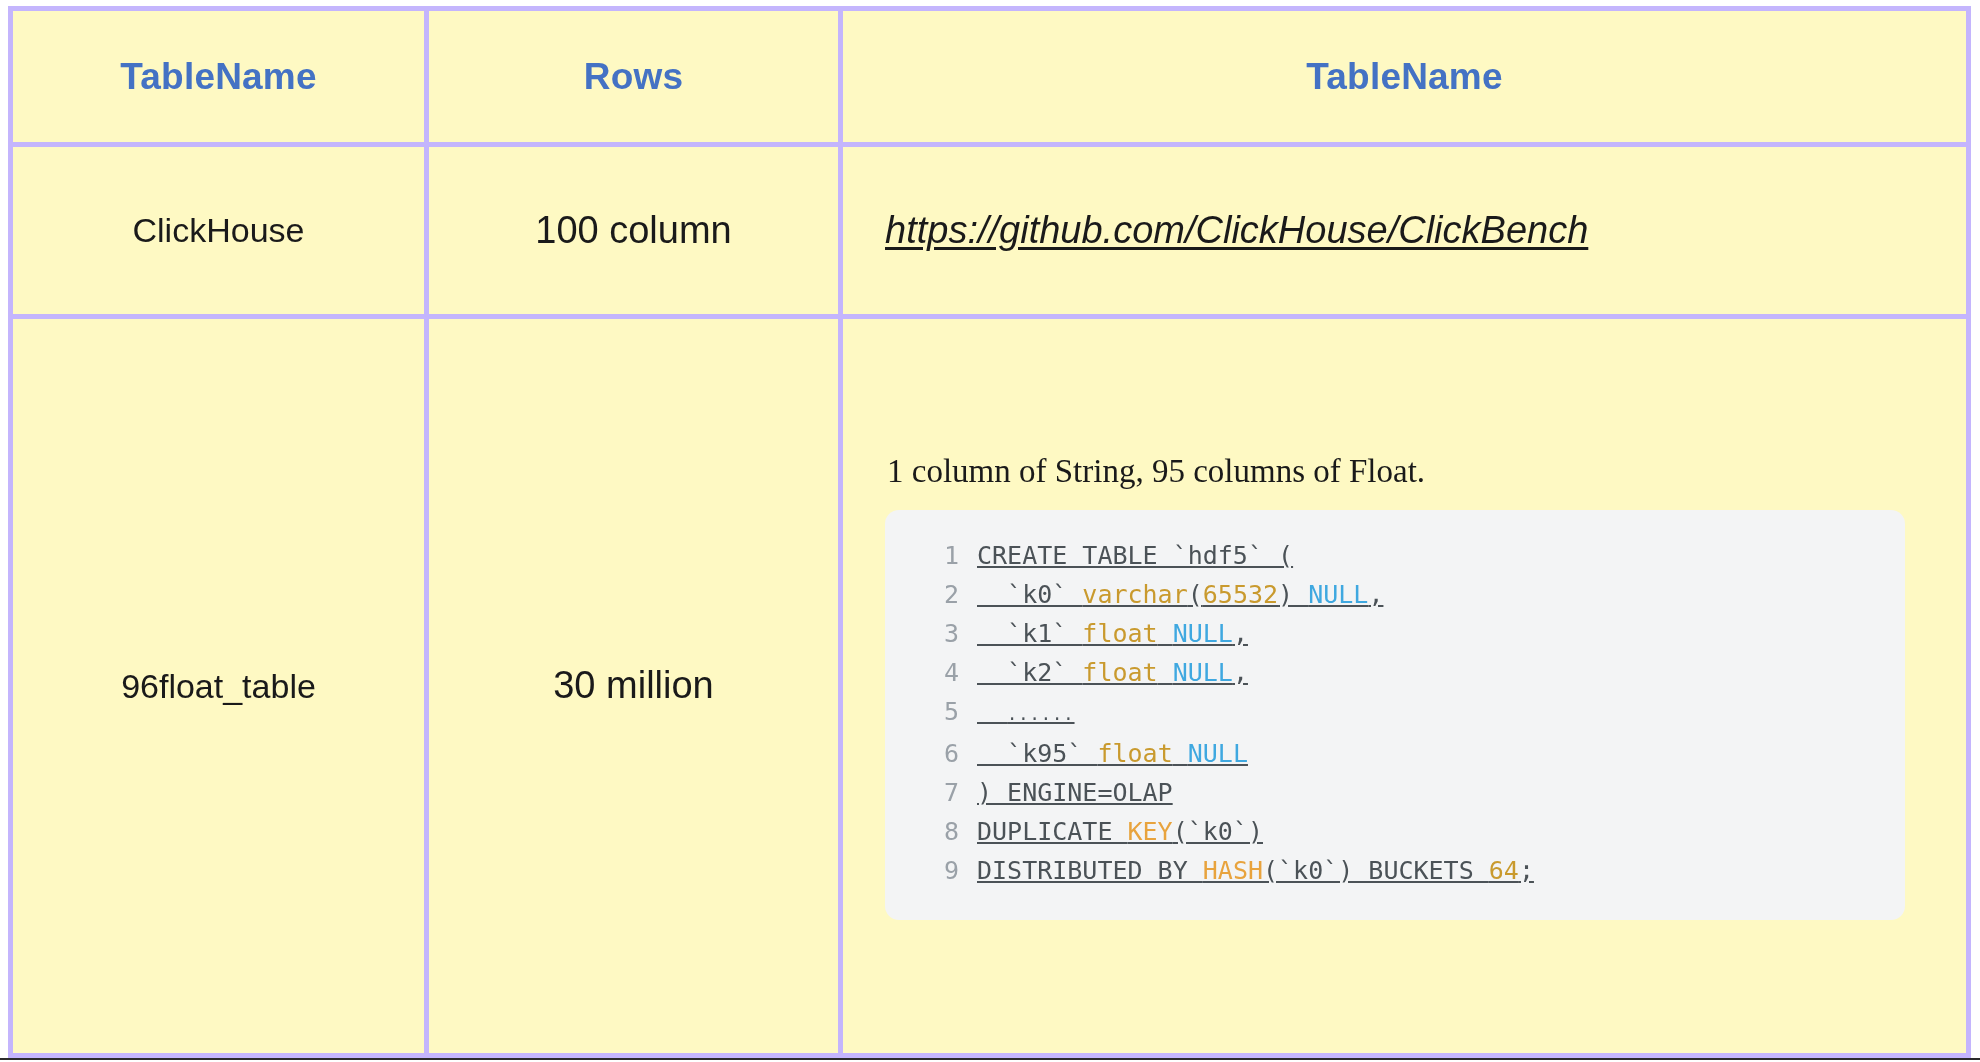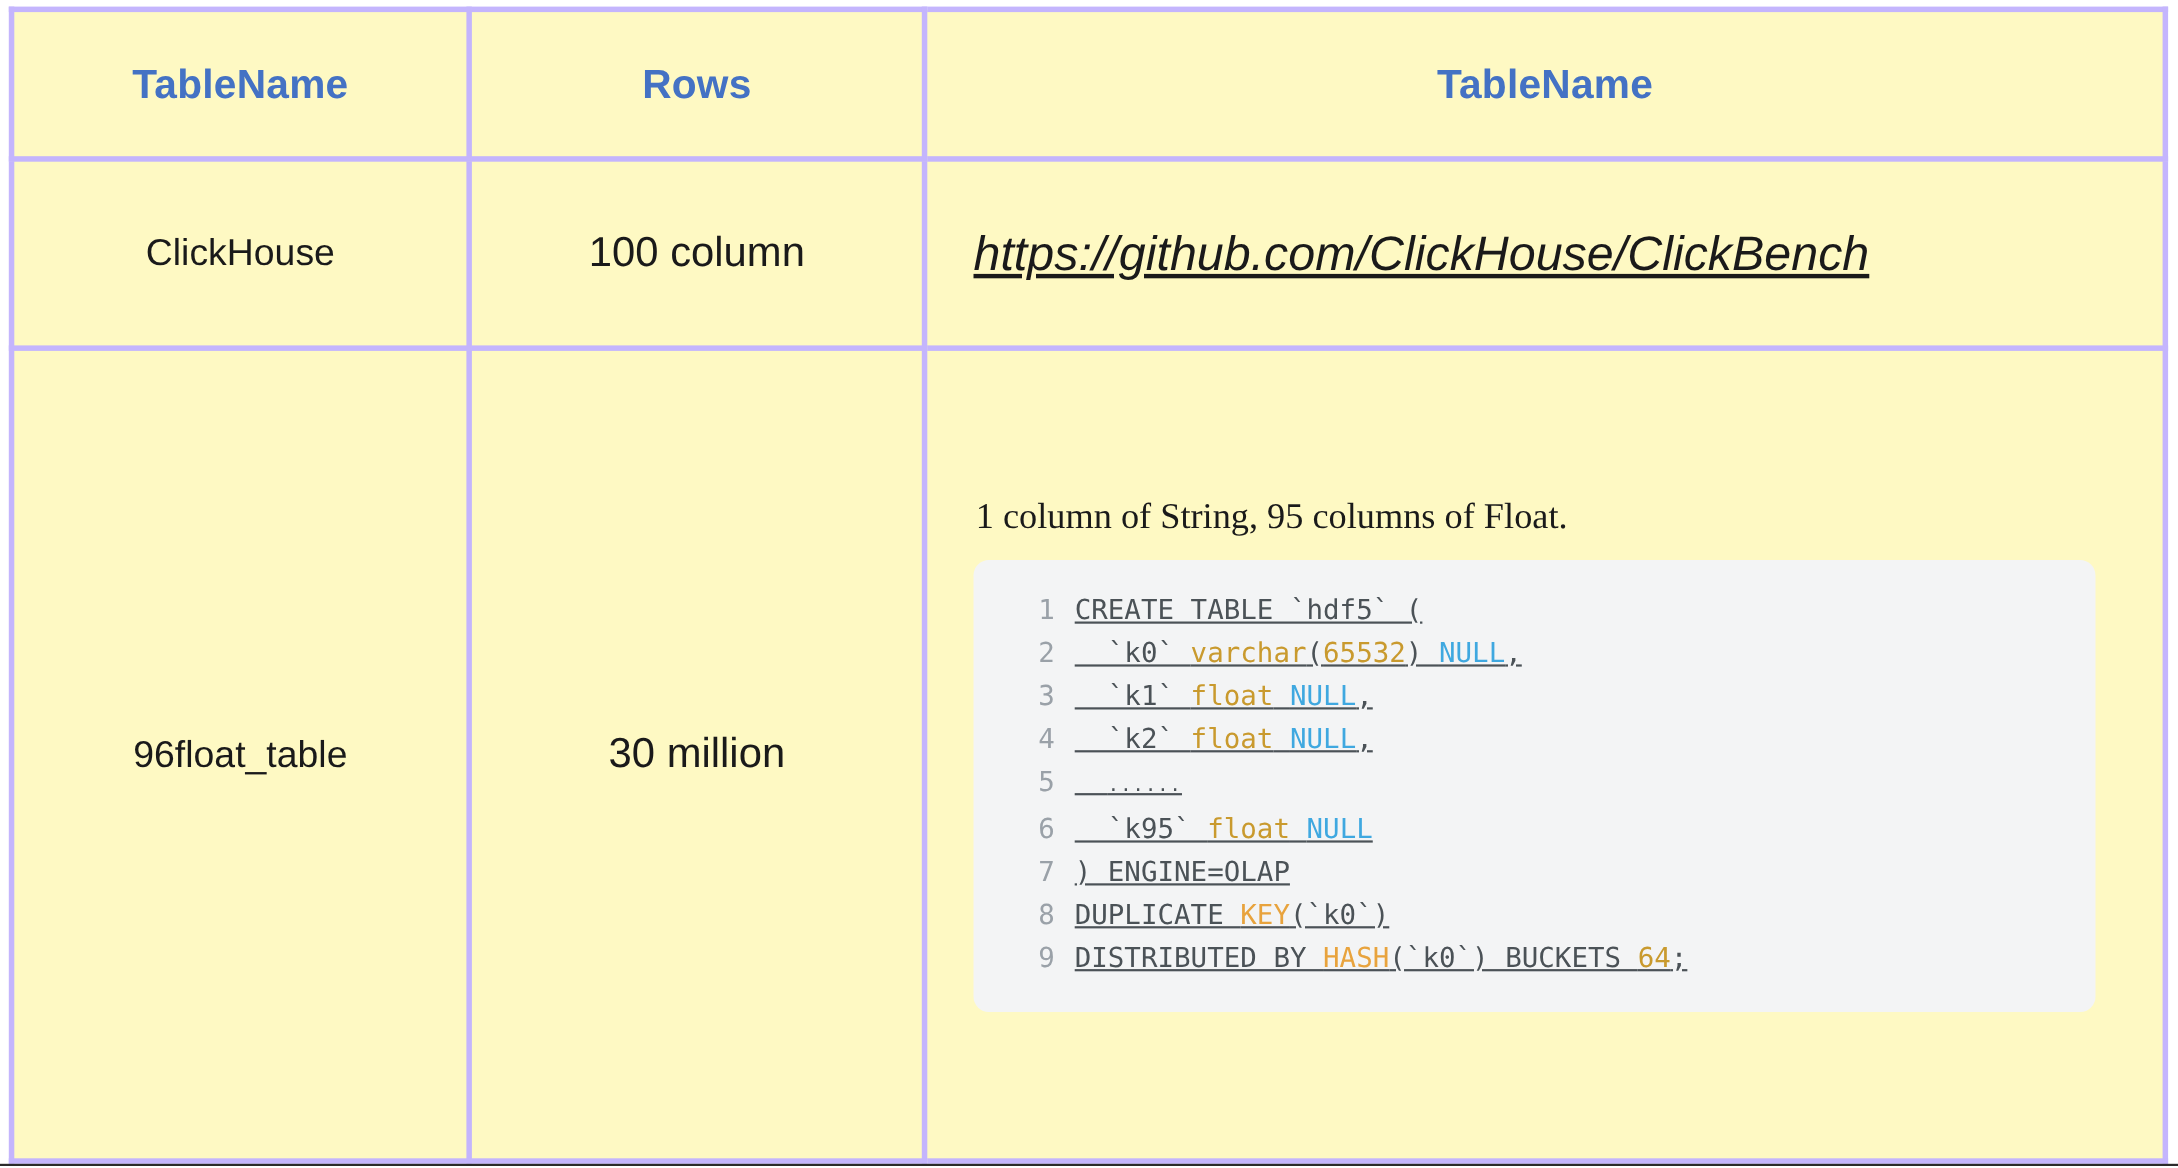--- a/index.html
+++ b/index.html
@@ -92,21 +92,21 @@
     padding: 0 22px 0 26px !important;
     vertical-align: middle;
   }
   .describe-inner {
     padding-left: 16px;
   }
 
   .link-text {
     display: inline-block;
     color: #1a1a1a;
-    font-size: 44px;
+    font-size: 38px;
     font-style: italic;
     text-decoration: underline;
     text-underline-offset: 4px;
     font-family: "Liberation Sans", sans-serif;
   }
 
   .describe-note {
     display: block;
     color: #1a1a1a;
     font-size: 33px;

